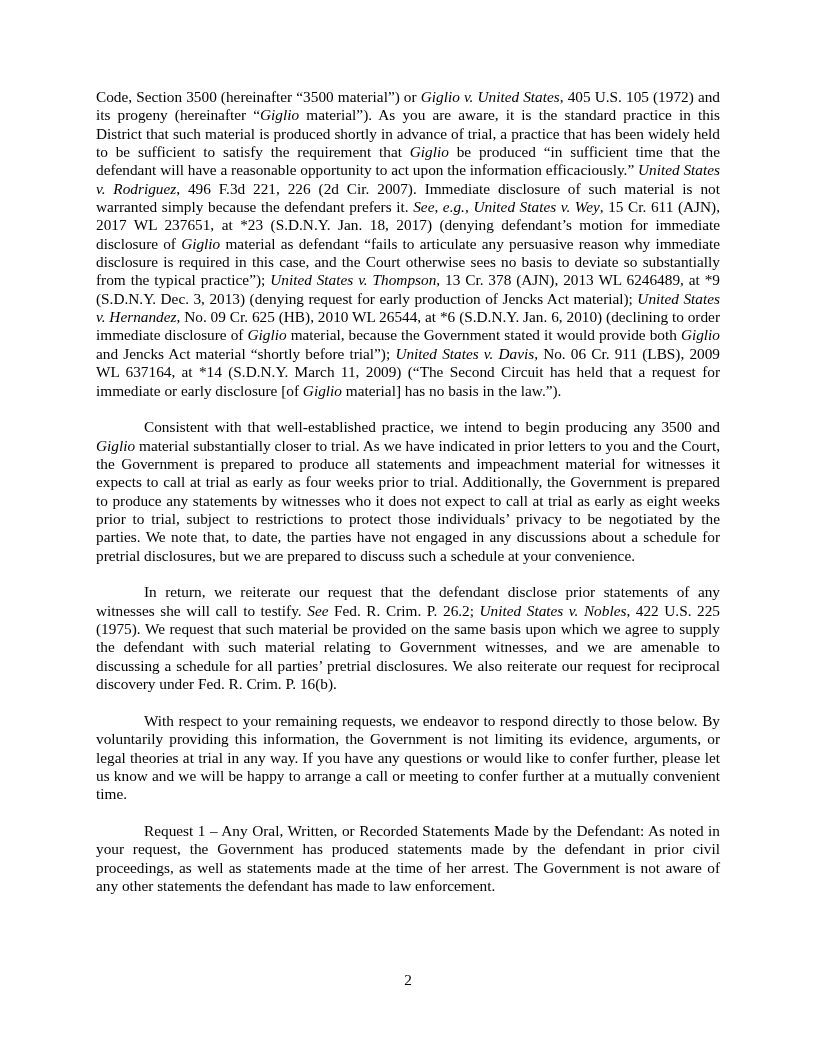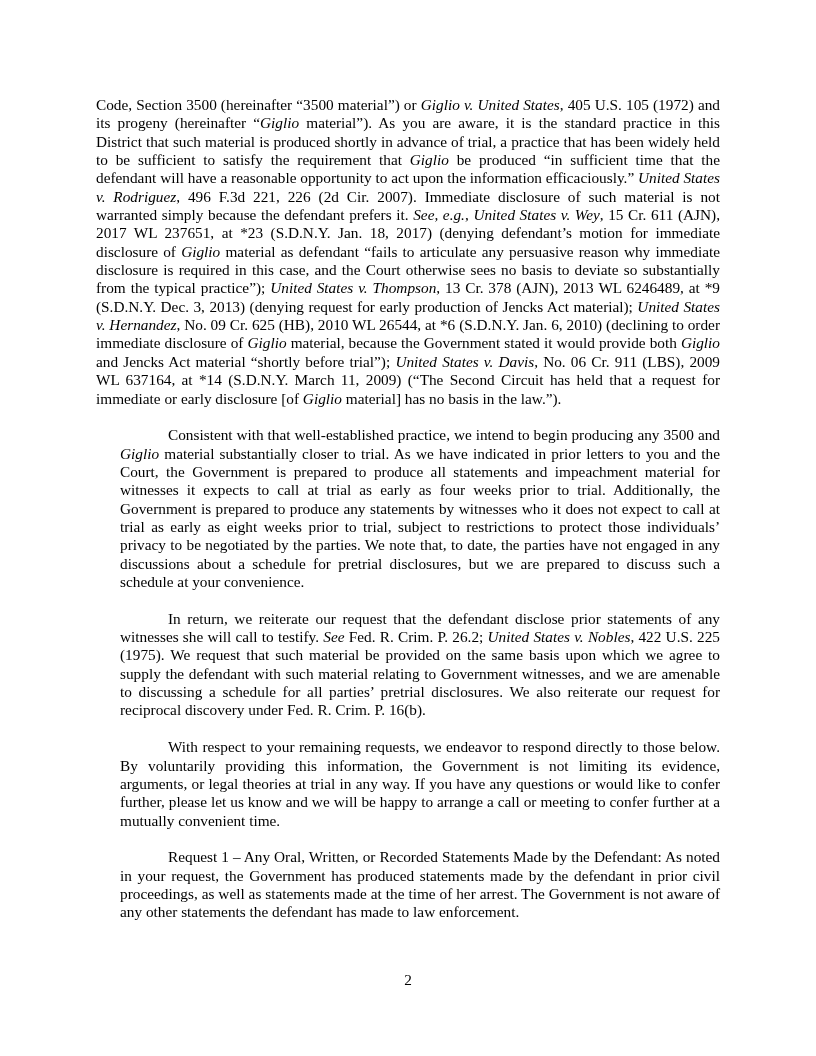--- a/index.html
+++ b/index.html
@@ -1,25 +1,25 @@
 <!DOCTYPE html>
 <html><head>
 <meta charset="utf-8">
 <style>
   html, body { margin:0; padding:0; background:#ffffff; }
   body { width:816px; height:1056px; position:relative; overflow:hidden; }
   .page {
-    position:absolute; left:96px; top:96px; width:624px;
+    position:absolute; left:96px; top:88px; width:624px;
     font-family: "Liberation Serif", "DejaVu Serif", serif;
     font-size:15.3px; line-height:18.35px; color:#000;
     text-align:justify;
   }
   .para { margin:0; }
   .gap { height:18.4px; }
-  .indent { text-indent:48px;margin-left:24px; }
+  .indent { text-indent:48px; }
   .i { font-style:italic; }
   .b { font-weight:normal; }
   .page-num {
     position:absolute; left:0; width:816px; top:971px; text-align:center;
     font-family: "Liberation Serif", "DejaVu Serif", serif; font-size:15.3px; color:#000;
   }
 </style>
 </head>
 <body>
 

